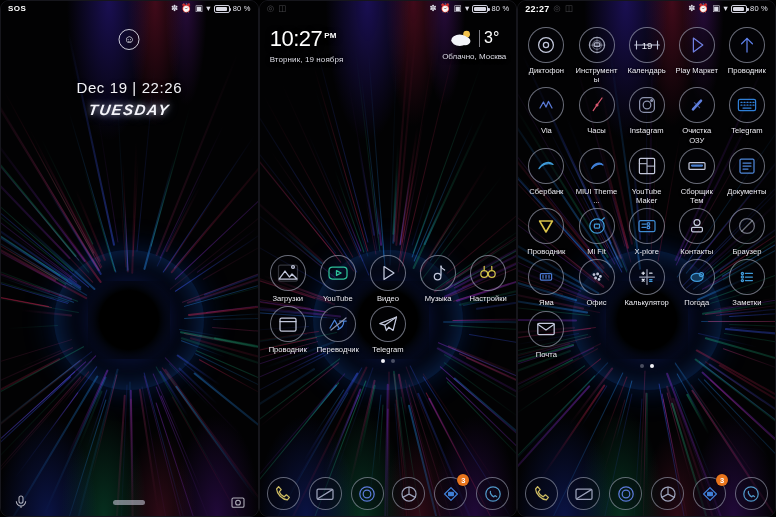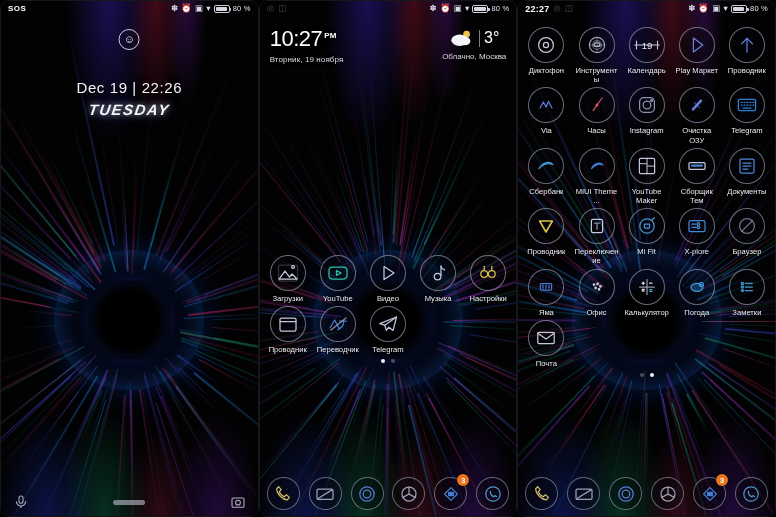--- a/index.html
+++ b/index.html
@@ -1008,29 +1008,20 @@
         <div class="app">
           <div class="appico">
             <svg width="24" height="24" viewBox="0 0 24 24" fill="none" stroke="#d8c24a" stroke-width="1.6" stroke-linecap="round" stroke-linejoin="round">
               <path d="M5.6 7h12.8L12 18z" stroke="#d8c24a" stroke-width="1.6"></path>
             </svg>
           </div>
           <div class="applbl">Проводник</div>
         </div>
         <div class="app">
           <div class="appico">
-            <svg width="24" height="24" viewBox="0 0 24 24" fill="none" stroke="#c3c8dc" stroke-width="1.25" stroke-linecap="round" stroke-linejoin="round">
-              <rect x="6.4" y="5.4" width="11.2" height="13.2" rx="1.6"></rect>
-              <path d="M9.4 9h5.2M12 9v6" stroke-opacity=".7"></path>
-            </svg>
-          </div>
-          <div class="applbl">Переключение</div>
-        </div>
-        <div class="app">
-          <div class="appico">
             <svg width="24" height="24" viewBox="0 0 24 24" fill="none" stroke="#3f9ad8" stroke-width="1.25" stroke-linecap="round" stroke-linejoin="round">
               <circle cx="12" cy="12" r="7.2" stroke="#3f9ad8"></circle>
               <path d="M16.6 6.2l2.8-2.4" stroke="#3f9ad8"></path>
               <rect x="9.4" y="10" width="5.2" height="4" rx=".8" stroke="#3f9ad8"></rect>
             </svg>
           </div>
           <div class="applbl">Mi Fit</div>
         </div>
         <div class="app">
           <div class="appico">
@@ -1039,20 +1030,29 @@
               <path d="M7 10h4M7 13.4h4" stroke="#3f8ad0"></path>
               <circle cx="13.4" cy="10" r="1.3" stroke="#3f8ad0"></circle>
               <circle cx="13.4" cy="13.4" r="1.3" stroke="#3f8ad0"></circle>
             </svg>
           </div>
           <div class="applbl">X-plore</div>
         </div>
         <div class="app">
           <div class="appico">
             <svg width="24" height="24" viewBox="0 0 24 24" fill="none" stroke="#c3c8dc" stroke-width="1.25" stroke-linecap="round" stroke-linejoin="round">
+              <circle cx="12" cy="8.6" r="3"></circle>
+              <rect x="6.6" y="13.4" width="10.8" height="4.4" rx="1.2"></rect>
+            </svg>
+          </div>
+          <div class="applbl">Контакты</div>
+        </div>
+        <div class="app">
+          <div class="appico">
+            <svg width="24" height="24" viewBox="0 0 24 24" fill="none" stroke="#c3c8dc" stroke-width="1.25" stroke-linecap="round" stroke-linejoin="round">
               <circle cx="12" cy="12" r="7.4" stroke-opacity=".55"></circle>
               <path d="M6.8 17.2L17.2 6.8" stroke-opacity=".55"></path>
             </svg>
           </div>
           <div class="applbl">Браузер</div>
         </div>
         <div class="app">
           <div class="appico">
             <svg width="24" height="24" viewBox="0 0 24 24" fill="none" stroke="#4a7ad0" stroke-width="1.25" stroke-linecap="round" stroke-linejoin="round">
               <rect x="6.4" y="8.6" width="11.2" height="6.4" rx="1" stroke="#4a7ad0"></rect>

